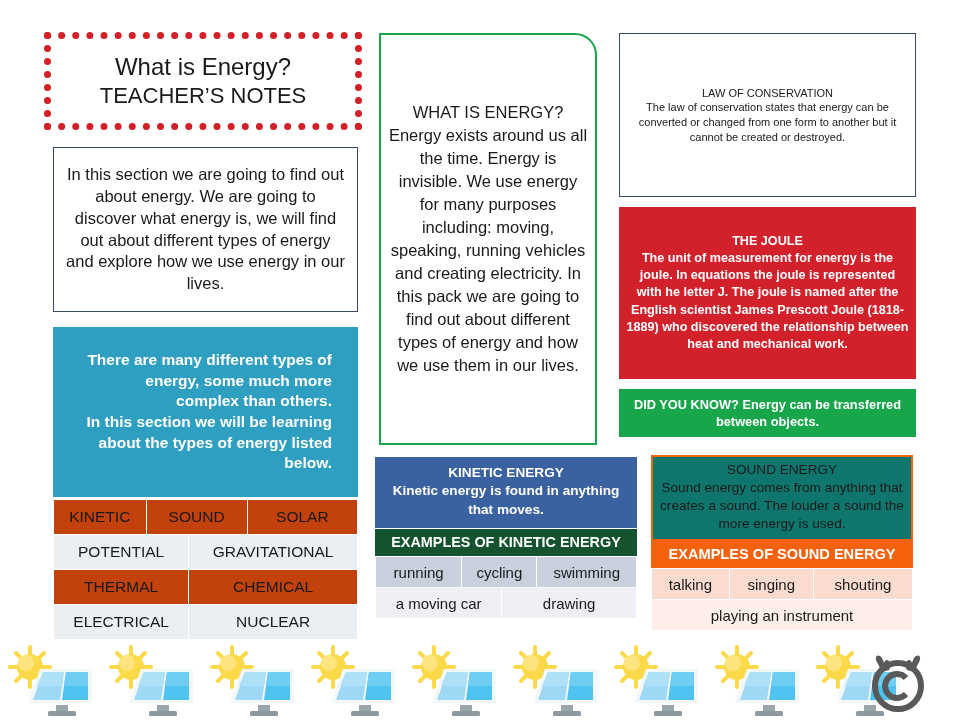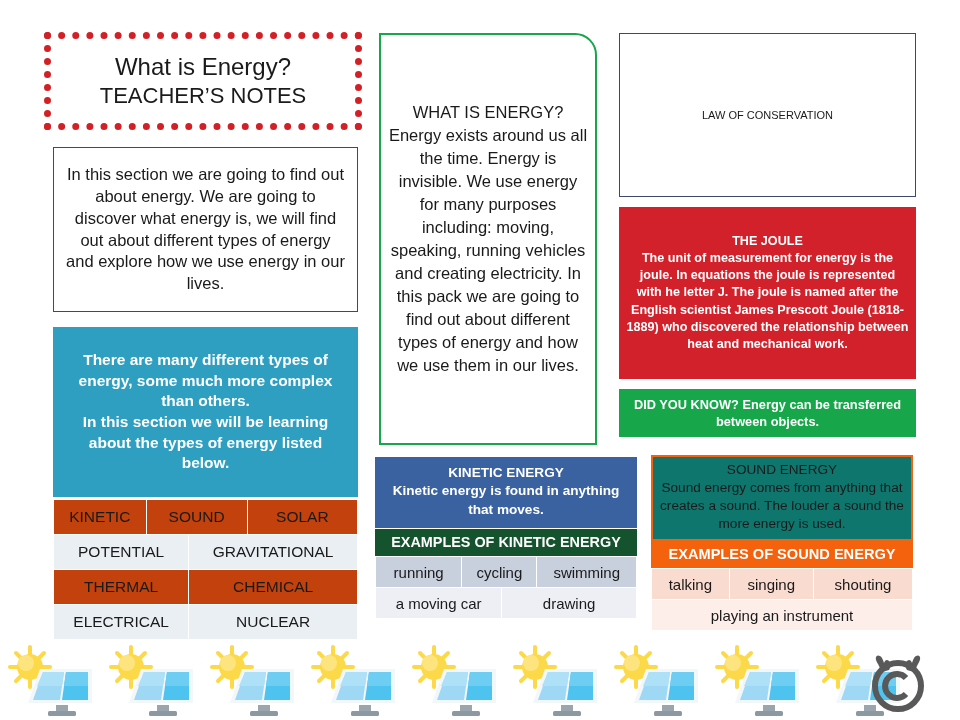--- a/index.html
+++ b/index.html
@@ -44,21 +44,21 @@
 
   
   #teal-box {
     position: absolute; left: 53px; top: 327px;
     width: 305px; height: 170px;
     background: #2E9FC0;
     display: flex; align-items: center; justify-content: center;
     padding: 4px 10px;
   }
   #teal-box p {
-    margin: 8px; text-align: center; color: #ffffff;
+    margin: 16px; text-align: right; color: #ffffff;
     font-size: 15.5px; font-weight: bold; line-height: 1.33;
   }
 
   
   #types-table {
     position: absolute; left: 53px; top: 499px;
     width: 305px;
     border-collapse: collapse;
   }
   #types-table td {
@@ -215,21 +215,21 @@
           <td colspan="3">NUCLEAR</td>
         </tr>
       </tbody>
   </table>
 
   <div id="green-box">
     <p><span>WHAT IS ENERGY?</span><br><span>Energy exists around us all the time. Energy is invisible. We use energy for many purposes including: moving, speaking, running vehicles and creating electricity. In this pack we are going to find out about different types of energy and how we use them in our lives.</span></p>
   </div>
 
   <div id="law-box">
-    <p><span>LAW OF CONSERVATION</span><br></p>
+    <p><span>LAW OF CONSERVATION</span><br><span>The law of conservation states that energy can be converted or changed from one form to another but it cannot be created or destroyed.</span></p>
   </div>
 
   <div id="joule-box">
     <p><span>THE JOULE</span><br><span>The unit of measurement for energy is the joule. In equations the joule is represented with he letter J. The joule is named after the English scientist James Prescott Joule (1818-1889) who discovered the relationship between heat and mechanical work.</span></p>
   </div>
 
   <div id="dyk-box">
     <p>DID YOU KNOW? Energy can be transferred between objects.</p>
   </div>
 

